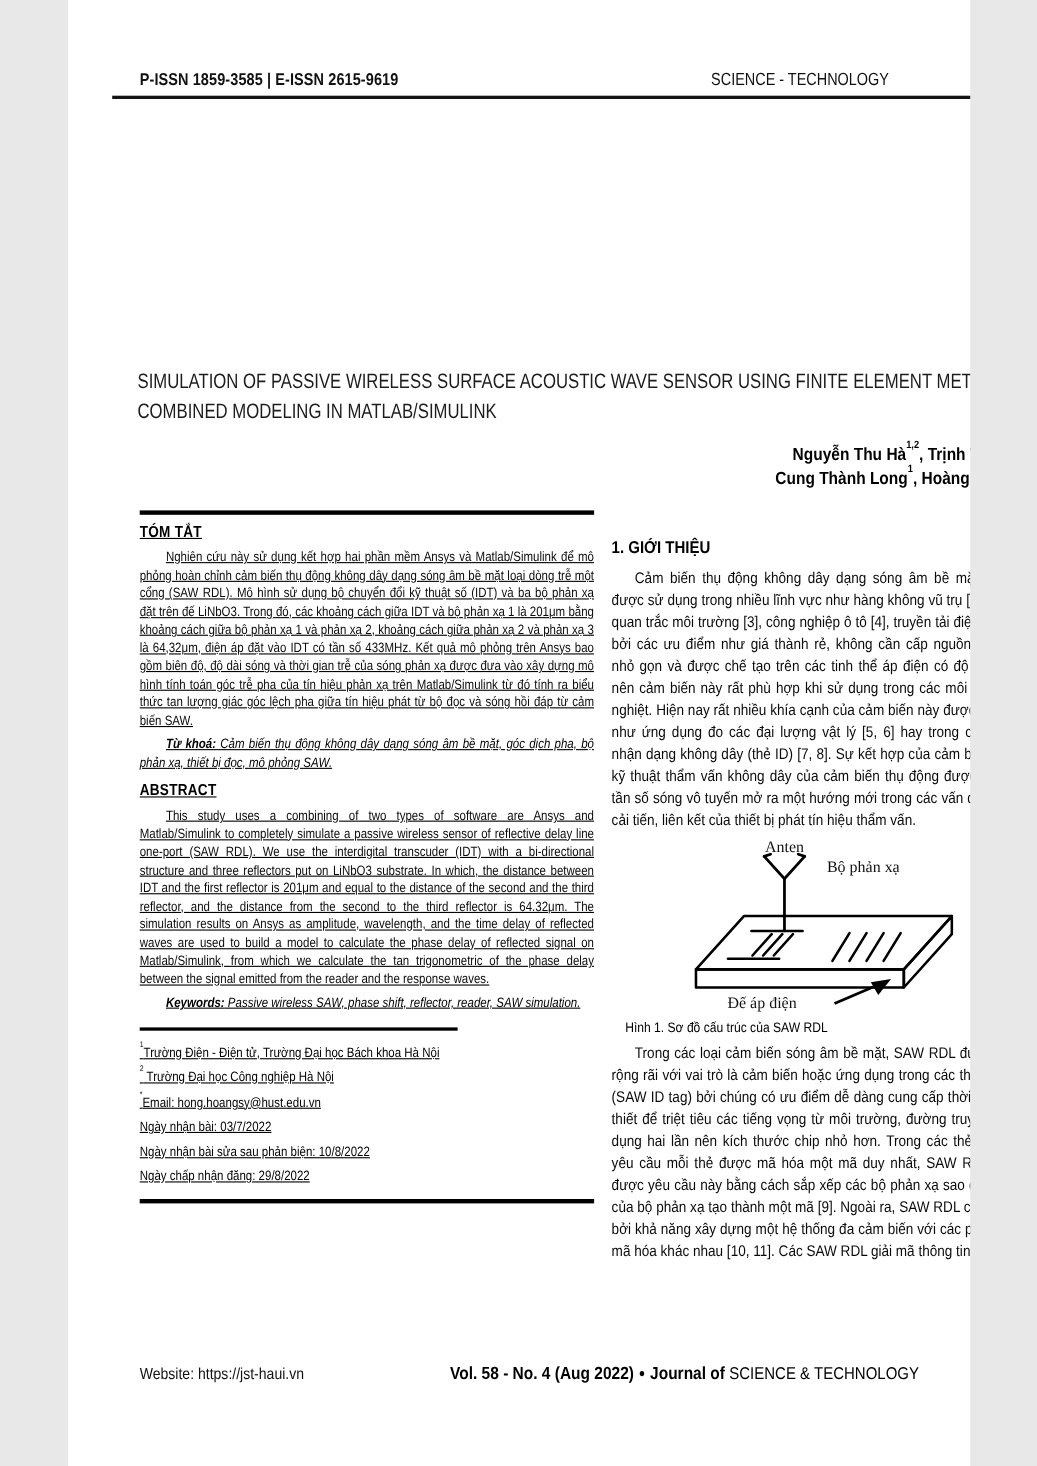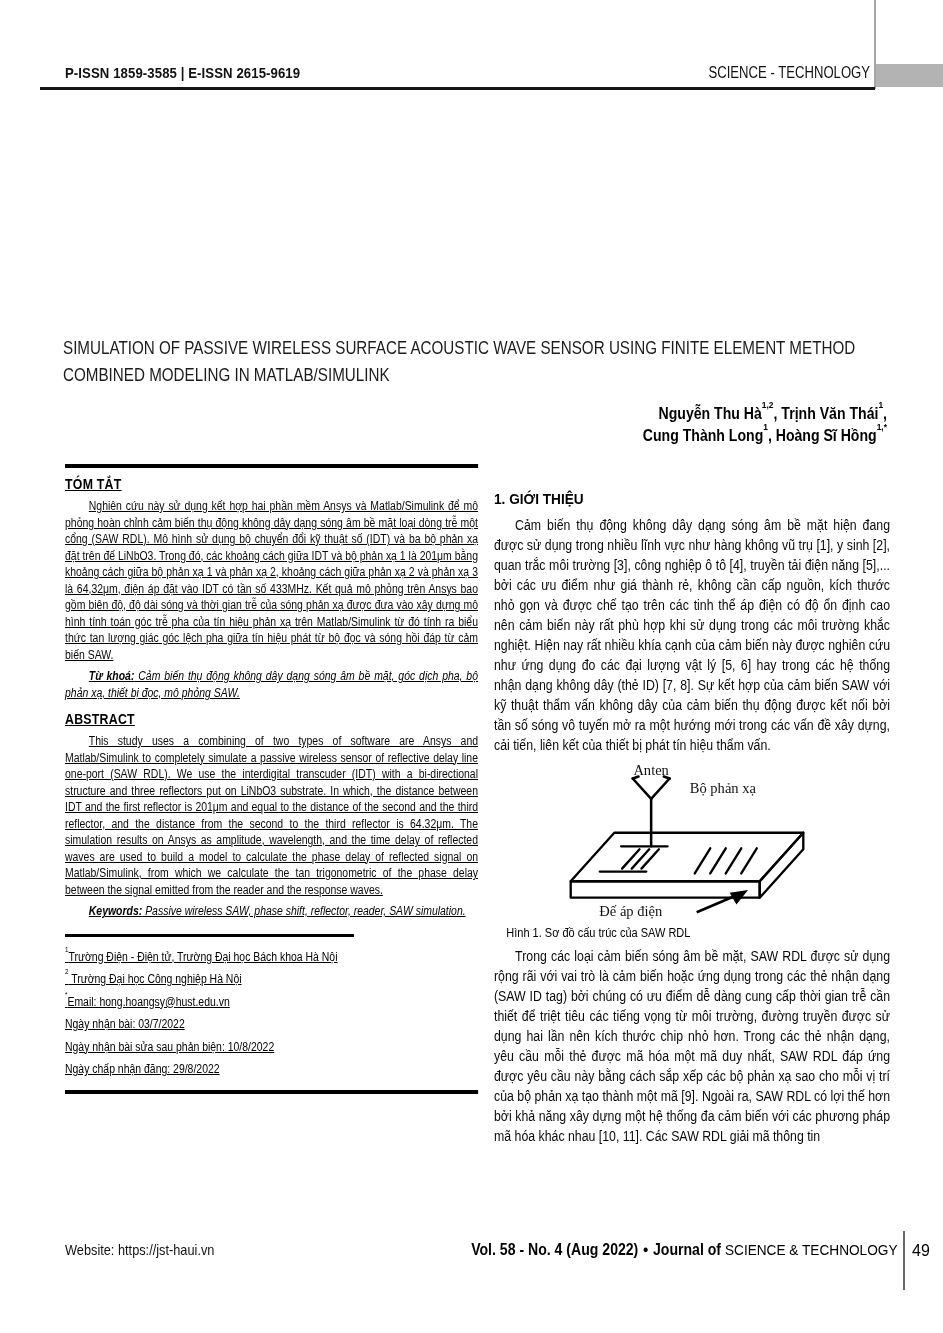--- a/index.html
+++ b/index.html
@@ -1,17 +1,17 @@
 <!DOCTYPE html>
 <html><head>
 <meta charset="utf-8">
 <style>
   * { margin:0; padding:0; box-sizing:border-box; }
   body { background:#e8e8e8; font-family:"Liberation Sans", sans-serif; }
-  .page { position:relative; width:943px; height:1333px; background:#ffffff; margin:0 auto; overflow:hidden; color:#000; }
+  .page { position:relative; width:820px; height:1333px; background:#ffffff; margin:0 auto; overflow:hidden; color:#000; }
 
   
   .issn { position:absolute; left:65px; top:64px; font-size:15.5px; font-weight:600; letter-spacing:0.1px;
           transform:scaleX(0.85); transform-origin:0 0; white-space:nowrap; color:#111; }
   .section-label { position:absolute; right:73px; top:64px; font-size:16px; font-weight:500;
           transform:scaleX(0.82); transform-origin:100% 0; white-space:nowrap; color:#111; }
   .corner-vline { position:absolute; left:874px; top:0; width:2px; height:89px; background:#a6a6a6; }
   .corner-box { position:absolute; left:876px; top:64px; width:67px; height:23px; background:#b3b3b3; }
   .header-rule { position:absolute; left:40px; top:87px; width:835px; height:3px; background:#141414; }
 

